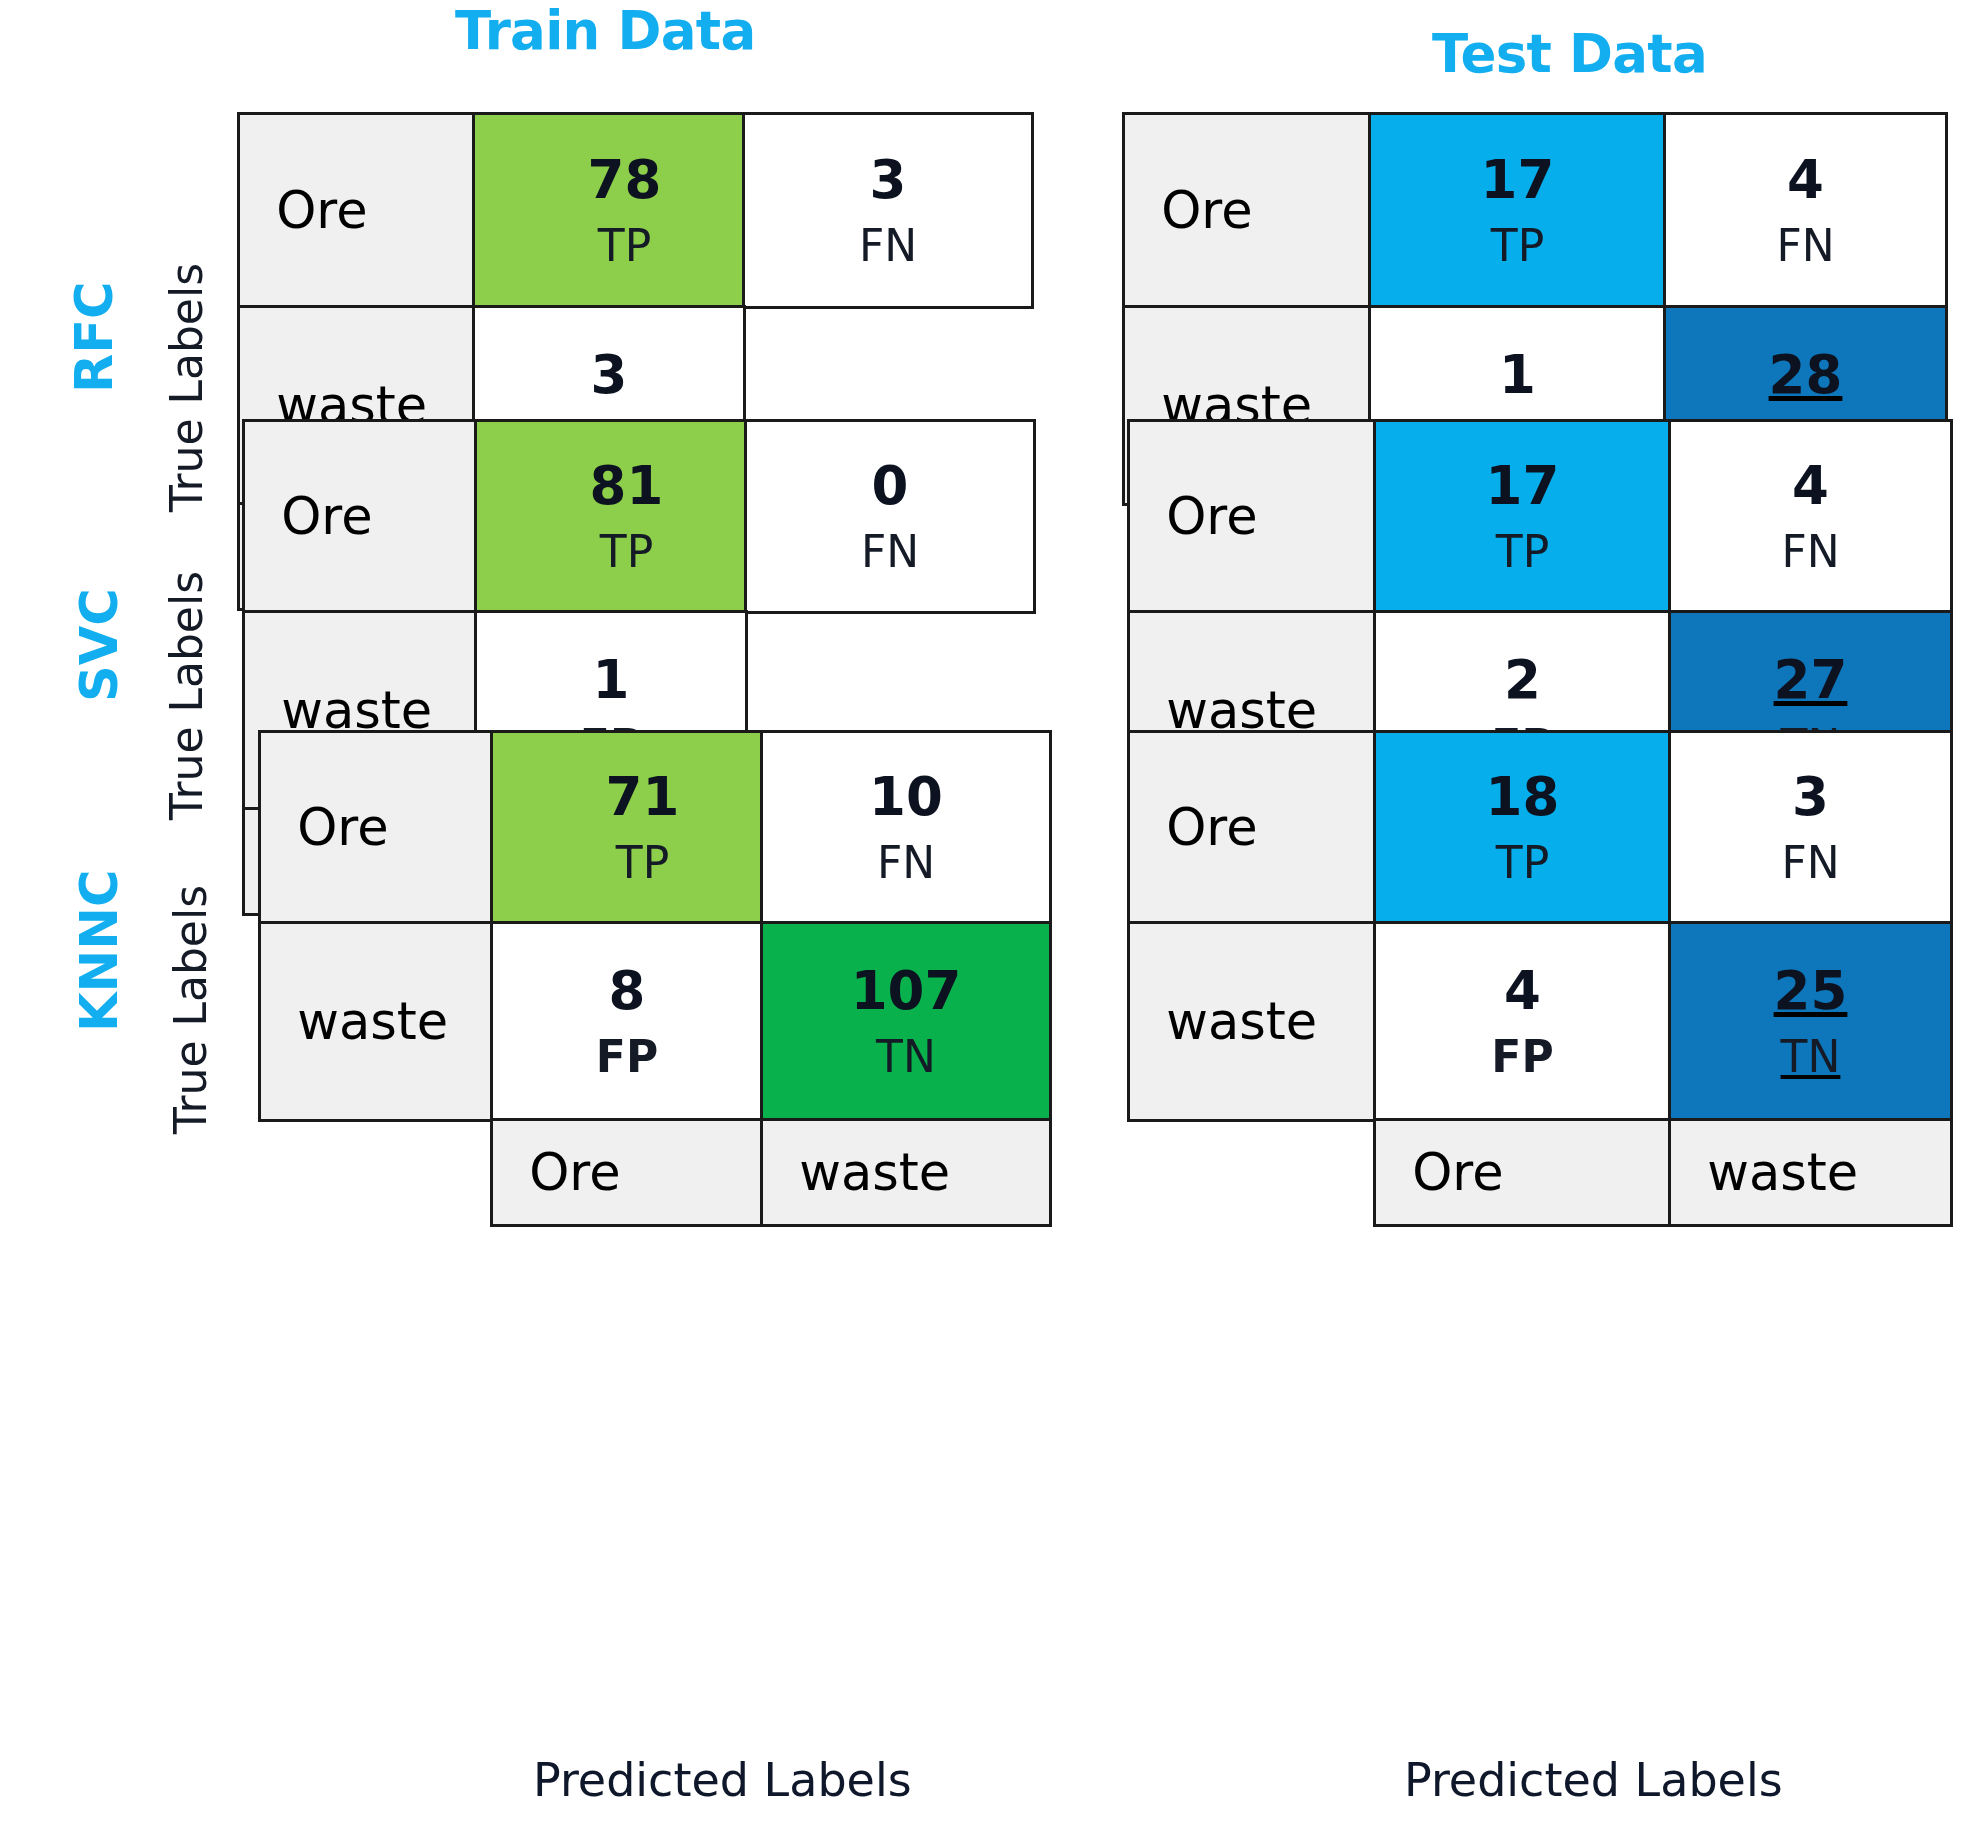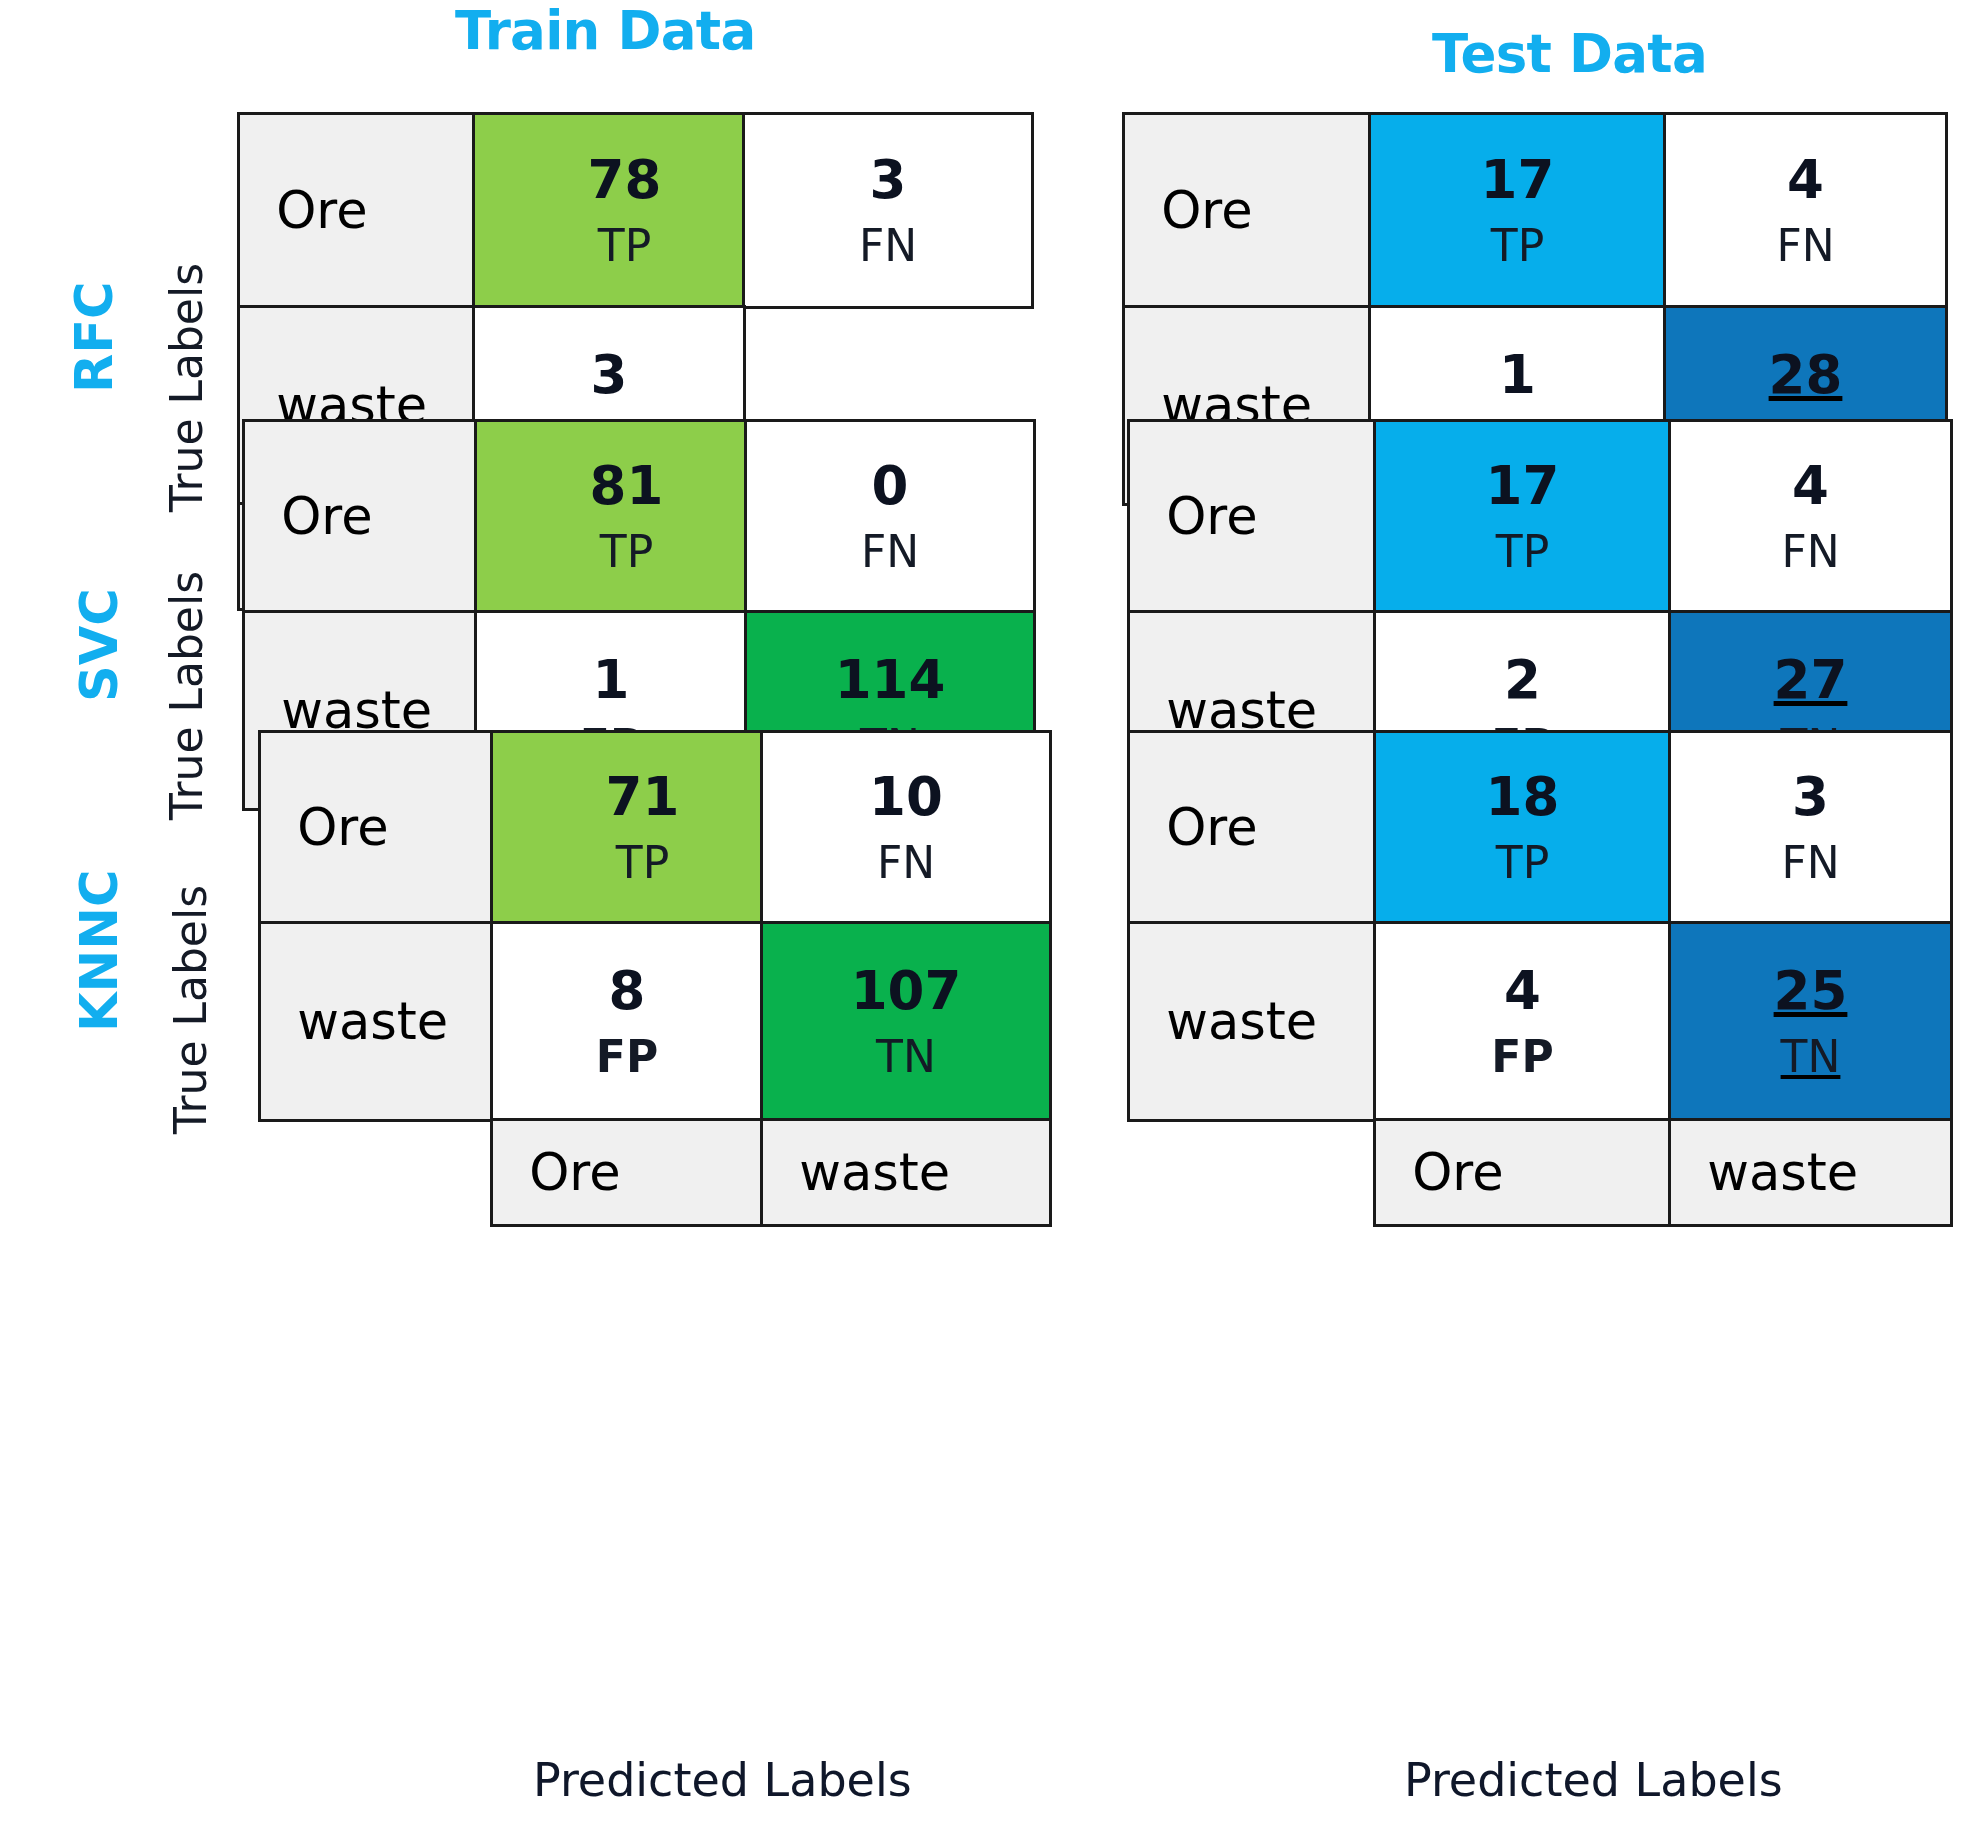--- a/index.html
+++ b/index.html
@@ -231,24 +231,20 @@
         <span class="tag">FN</span>
       </div>
 
       <div class="cell rowlabel">
         <span class="lbl-text">waste</span>
       </div>
       <div class="cell fill-plain">
         <span class="num">1</span>
         <span class="tag bold">FP</span>
       </div>
-      <div class="cell fill-tn-train">
-        <span class="num">114</span>
-        <span class="tag">TN</span>
-      </div>
 
       <div class="cell blank"></div>
       <div class="cell collabel">
         <span class="lbl-text">Ore</span>
       </div>
       <div class="cell collabel">
         <span class="lbl-text">waste</span>
       </div>
     </div>
   </div>

